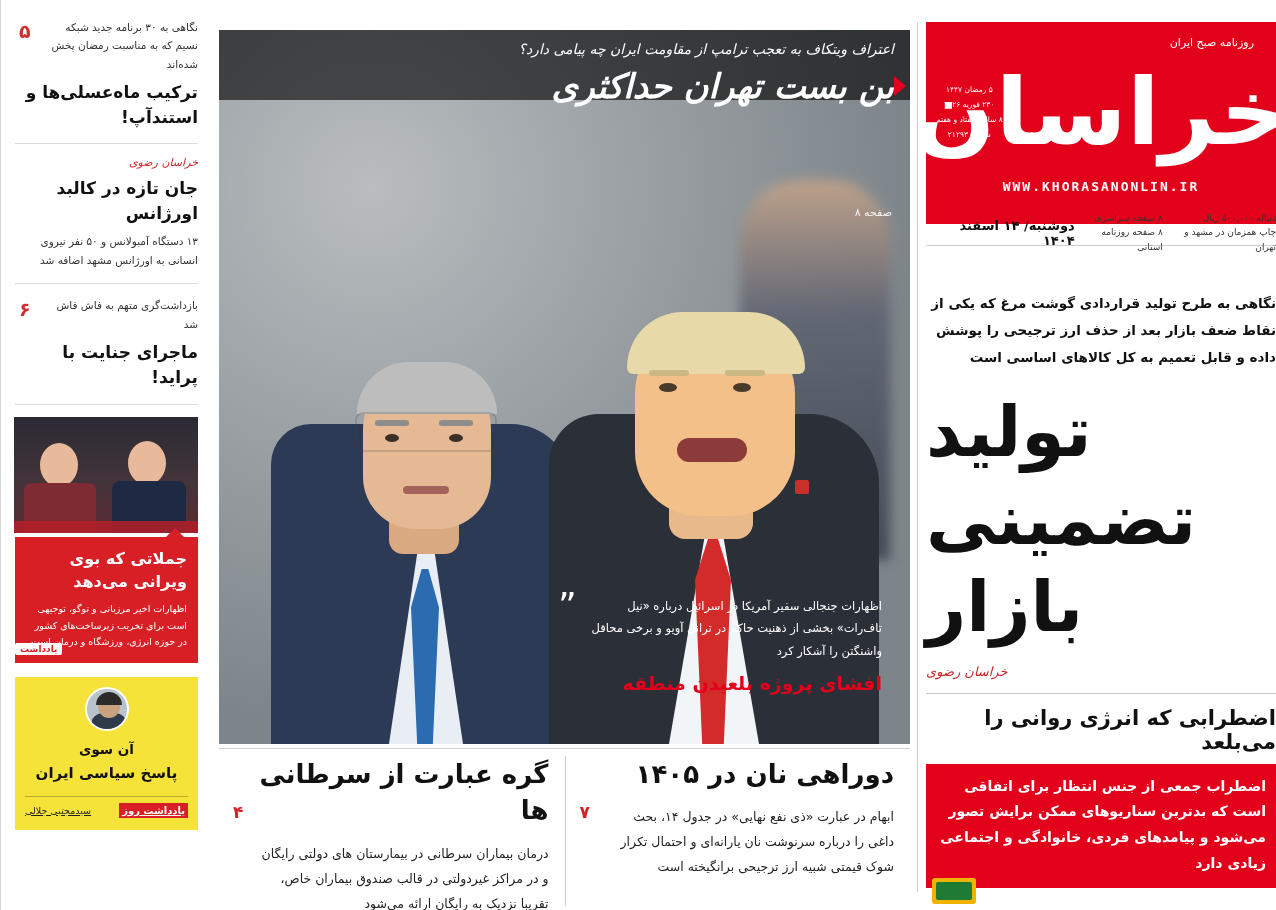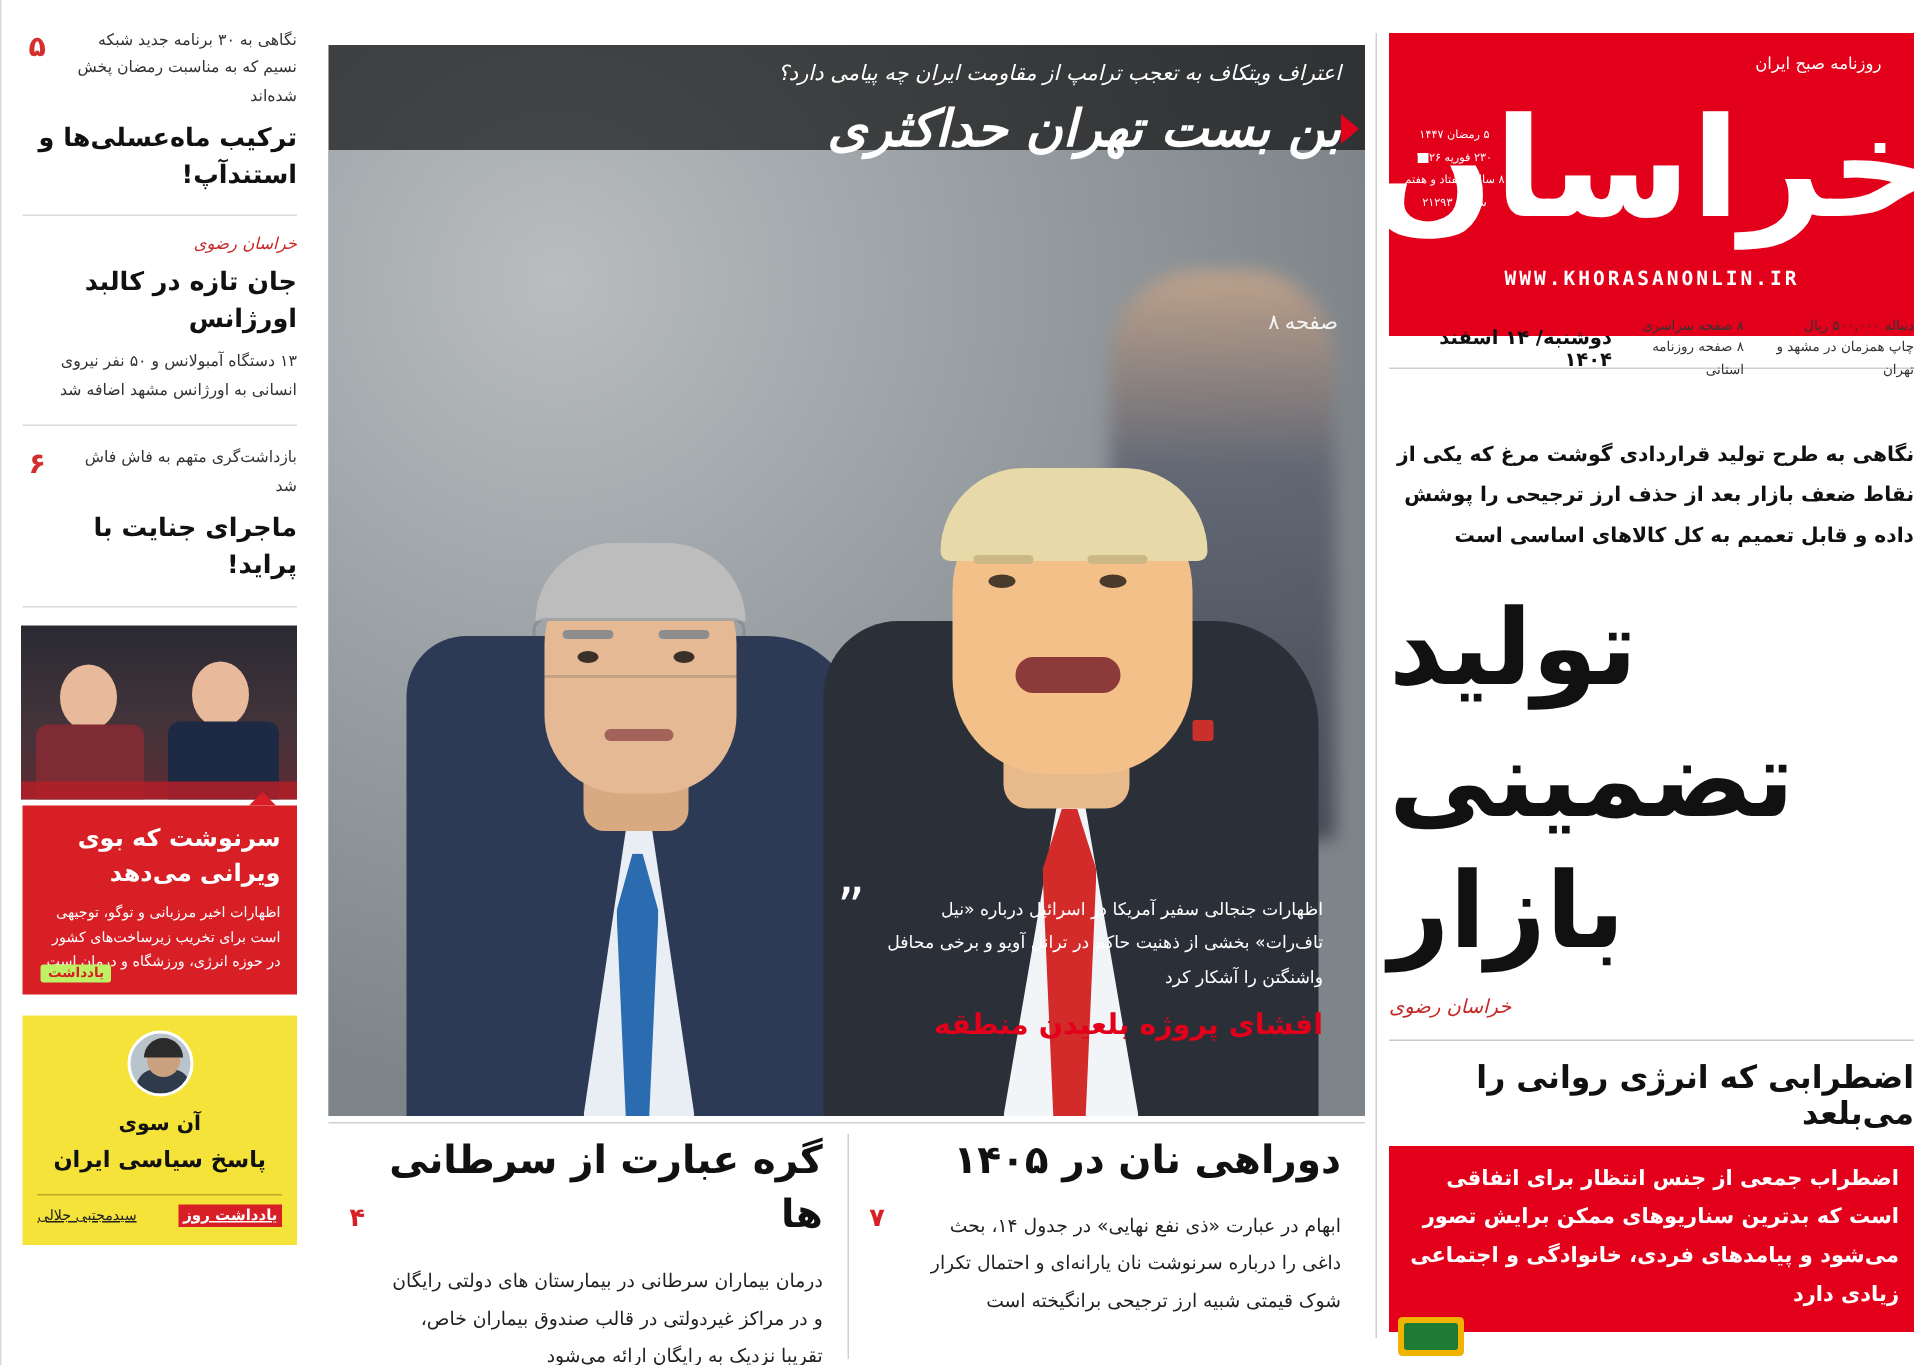--- a/index.html
+++ b/index.html
@@ -62,21 +62,21 @@
   .sp-tv-strip { position: absolute; left:0; right:0; bottom:0; height: 12px; background: rgba(180,30,40,.85); }
 
   
   .side-red {
     background: #d81f26; color: #fff; padding: 10px 11px 12px 11px; margin-top: 4px;
     position: relative;
   }
   .side-red .t { font-size: 16px; font-weight: bold; line-height: 1.45; text-align: right; }
   .side-red .s { font-size: 9.5px; line-height: 1.75; margin-top: 8px; text-align: right; }
   .side-red .badge {
-    position: absolute; left: 12px; bottom: 8px; background: #bef264; color: #d81f26;
+    position: absolute; left: 0; bottom: 8px; background: #ffffff; color: #d81f26;
     font-size: 9px; padding: 1px 5px; border-radius: 2px; font-weight: bold;
   }
   .side-red .arrow {
     position: absolute; right: 14px; top: -9px;
     width: 0; height: 0; border-left: 9px solid transparent; border-right: 9px solid transparent;
     border-bottom: 9px solid #d81f26;
   }
 
   
   .side-yellow {
@@ -256,21 +256,21 @@
   .ph-title {
     margin-top: 6px; font-size: 34px; font-weight: bold; color: #fff; text-align: right;
     position: relative;
   }
   .ph-title .tri {
     position: absolute; right: -12px; top: 10px;
     width: 0; height: 0; border-top: 10px solid transparent; border-bottom: 10px solid transparent;
     border-left: 12px solid #e2001a;
   }
   .ph-pagetag {
-    position: absolute; right: 18px; top: 176px; font-size: 14px; color: #fff; opacity: .9; font-family: Liberation Serif, serif;
+    position: absolute; right: 18px; top: 176px; font-size: 11px; color: #fff; opacity: .9;
   }
 
   .ph-quote {
     position: absolute; right: 28px; bottom: 50px; width: 300px; color: #fff; text-align: right;
   }
   .ph-quote .qm { font-size: 36px; color: #fff; line-height: .6; position: absolute; left: -24px; top: 0; }
   .ph-quote .qt { font-size: 11.5px; line-height: 1.95; }
   .ph-quote .qh { margin-top: 10px; font-size: 19px; font-weight: bold; color: #e2001a; }
 
   
@@ -321,21 +321,21 @@
     <div class="side-photo">
       <div class="sp-head" style="left:26px; top:26px; width:38px; height:44px;"></div>
       <div class="sp-body" style="left:10px; top:66px; width:72px; height:50px; background:#7e2b33;"></div>
       <div class="sp-head" style="left:114px; top:24px; width:38px; height:44px;"></div>
       <div class="sp-body" style="left:98px; top:64px; width:74px; height:52px;"></div>
       <div class="sp-tv-strip"></div>
     </div>
 
     <div class="side-red">
       <div class="arrow"></div>
-      <div class="t">سرنوشت که بوی ویرانی می‌دهد</div>
+      <div class="t">جملاتی که بوی ویرانی می‌دهد</div>
       <div class="s">اظهارات اخیر مرزبانی و توگو، توجیهی است برای تخریب زیرساخت‌های کشور در حوزه انرژی، ورزشگاه و درمان است</div>
       <div class="badge">یادداشت</div>
     </div>
 
     <div class="side-yellow">
       <div class="sy-avatar">
         <span class="b"></span>
           <span class="f"></span>
           <span class="h"></span>
       </div>

